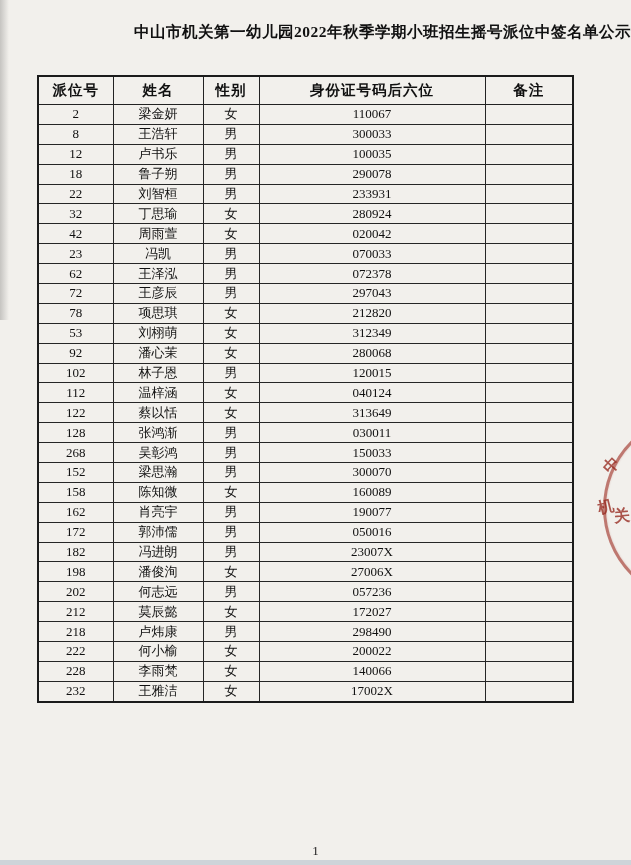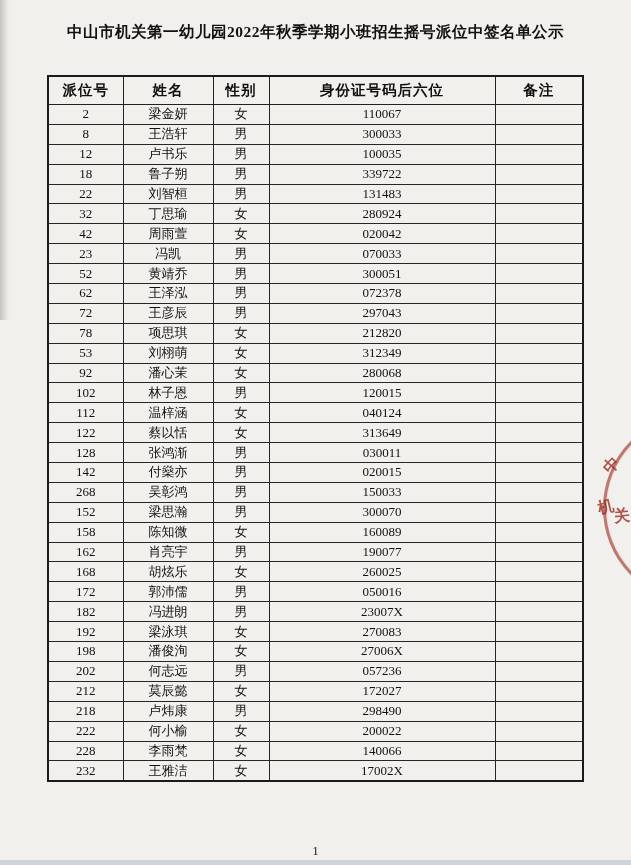--- a/index.html
+++ b/index.html
@@ -29,29 +29,29 @@
     left: 0; bottom: 0;
     width: 100%; height: 5px;
     background: #ced4d9;
     pointer-events: none;
   }
   .doc-title {
     position: absolute;
     top: 22px;
     left: 0;
     width: 100%;
-    text-align: center;
+    text-align: right;
     font-size: 15.5px;
     font-weight: bold;
     letter-spacing: 0.5px;
     color: #111;
   }
   table.roster {
     position: absolute;
-    left: 47px;
+    left: 37px;
     top: 75px;
     width: 535px;
     border-collapse: collapse;
     table-layout: fixed;
     border: 2.2px solid #1b1b1b;
     background: transparent;
   }
   table.roster th {
     border: 1.6px solid #222;
     height: 27px;
@@ -159,28 +159,28 @@
         <td>12</td>
         <td>卢书乐</td>
         <td>男</td>
         <td>100035</td>
         <td></td>
       </tr>
       <tr>
         <td>18</td>
         <td>鲁子朔</td>
         <td>男</td>
-        <td>339722</td>
+        <td>290078</td>
         <td></td>
       </tr>
       <tr>
         <td>22</td>
         <td>刘智桓</td>
         <td>男</td>
-        <td>131483</td>
+        <td>233931</td>
         <td></td>
       </tr>
       <tr>
         <td>32</td>
         <td>丁思瑜</td>
         <td>女</td>
         <td>280924</td>
         <td></td>
       </tr>
       <tr>
@@ -191,27 +191,20 @@
         <td></td>
       </tr>
       <tr>
         <td>23</td>
         <td>冯凯</td>
         <td>男</td>
         <td>070033</td>
         <td></td>
       </tr>
       <tr>
-        <td>52</td>
-        <td>黄靖乔</td>
-        <td>男</td>
-        <td>300051</td>
-        <td></td>
-      </tr>
-      <tr>
         <td>62</td>
         <td>王泽泓</td>
         <td>男</td>
         <td>072378</td>
         <td></td>
       </tr>
       <tr>
         <td>72</td>
         <td>王彦辰</td>
         <td>男</td>
@@ -261,27 +254,20 @@
         <td></td>
       </tr>
       <tr>
         <td>128</td>
         <td>张鸿渐</td>
         <td>男</td>
         <td>030011</td>
         <td></td>
       </tr>
       <tr>
-        <td>142</td>
-        <td>付燊亦</td>
-        <td>男</td>
-        <td>020015</td>
-        <td></td>
-      </tr>
-      <tr>
         <td>268</td>
         <td>吴彰鸿</td>
         <td>男</td>
         <td>150033</td>
         <td></td>
       </tr>
       <tr>
         <td>152</td>
         <td>梁思瀚</td>
         <td>男</td>
@@ -296,45 +282,31 @@
         <td></td>
       </tr>
       <tr>
         <td>162</td>
         <td>肖亮宇</td>
         <td>男</td>
         <td>190077</td>
         <td></td>
       </tr>
       <tr>
-        <td>168</td>
-        <td>胡炫乐</td>
-        <td>女</td>
-        <td>260025</td>
-        <td></td>
-      </tr>
-      <tr>
         <td>172</td>
         <td>郭沛儒</td>
         <td>男</td>
         <td>050016</td>
         <td></td>
       </tr>
       <tr>
         <td>182</td>
         <td>冯进朗</td>
         <td>男</td>
         <td>23007X</td>
-        <td></td>
-      </tr>
-      <tr>
-        <td>192</td>
-        <td>梁泳琪</td>
-        <td>女</td>
-        <td>270083</td>
         <td></td>
       </tr>
       <tr>
         <td>198</td>
         <td>潘俊洵</td>
         <td>女</td>
         <td>27006X</td>
         <td></td>
       </tr>
       <tr>

